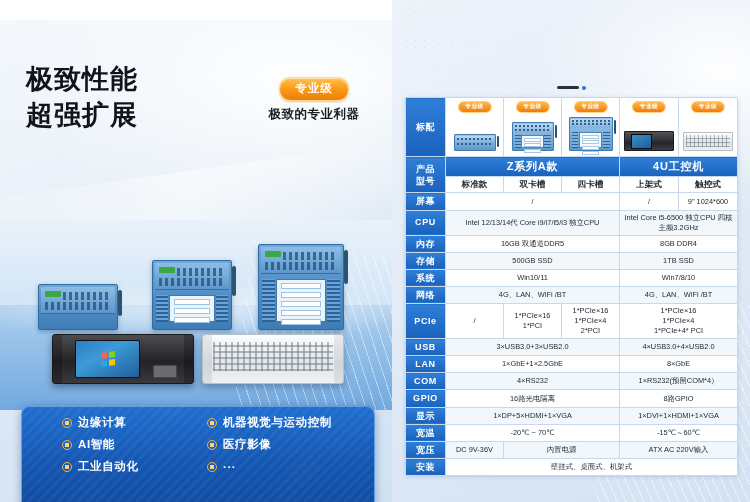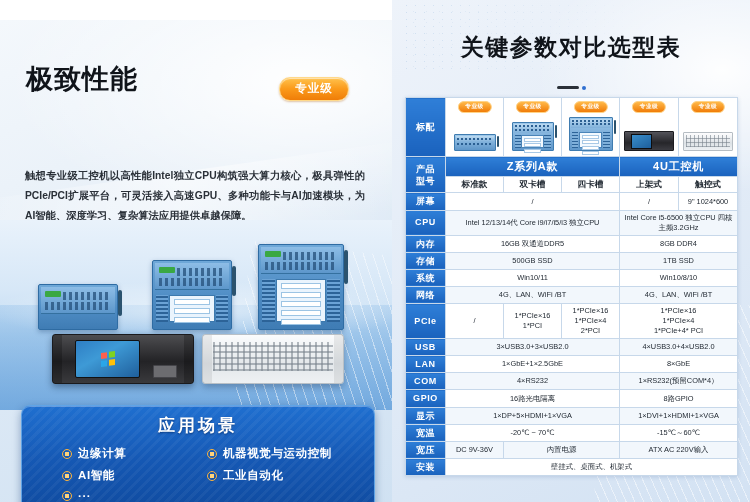--- a/index.html
+++ b/index.html
@@ -177,27 +177,28 @@
 </style>
 </head>
 <body>
 
 <div class="page">
 
   <div class="left">
 
     <div class="headline">
       <div>极致性能</div>
+      <div>超强扩展</div>
     </div>
 
     <div class="badge-wrap">
       <div class="pro-badge">专业级</div>
+      <div class="badge-sub">极致的专业利器</div>
     </div>
 
-    <div class="desc">触想专业级工控机以高性能Intel独立CPU构筑强大算力核心，极具弹性的PCIe/PCI扩展平台，可灵活接入高速GPU、多种功能卡与AI加速模块，为AI智能、深度学习、复杂算法应用提供卓越保障。</div>
 
     <div class="stage">
       <div class="wave"></div>
       <div class="ray"></div>
 
       <div class="box" style="left:38px;top:64px;width:78px;height:44px;">
         <div class="panelface">
           <span class="greenblk"></span>
           <span class="ports" style="left:22px;"></span>
           <span class="ports b"></span>
@@ -250,51 +251,53 @@
 
       <div class="rack light" style="position:absolute;left:202px;top:114px;width:140px;height:48px;">
         <span class="earL" style="background:rgba(0,0,0,.07);"></span>
         <span class="earR" style="background:rgba(0,0,0,.07);"></span>
         <span class="perf"></span>
       </div>
 
     </div>
 
     <div class="scen">
-      <div class="scen-title">应用场景</div>
       <div class="scen-grid">
         <div class="scen-item">
           <span class="dot"></span>
           <span>边缘计算</span>
         </div>
         <div class="scen-item">
           <span class="dot"></span>
           <span>机器视觉与运动控制</span>
         </div>
         <div class="scen-item">
           <span class="dot"></span>
           <span>AI智能</span>
         </div>
         <div class="scen-item">
           <span class="dot"></span>
+          <span>医疗影像</span>
+        </div>
+        <div class="scen-item">
+          <span class="dot"></span>
           <span>工业自动化</span>
         </div>
         <div class="scen-item">
           <span class="dot"></span>
           <span>···</span>
         </div>
       </div>
     </div>
   </div>
 
   <div class="right">
     <div class="dots"></div>
     <div class="rdiag"></div>
 
-    <div class="rtitle">关键参数对比选型表</div>
     <div class="rdash"><span></span><i></i></div>
 
     <table class="spec">
       <colgroup>
         <col style="width:40px">
           <col style="width:58px">
           <col style="width:58px">
           <col style="width:58px">
           <col style="width:59px">
           <col style="width:59px">
@@ -428,21 +431,21 @@
             <td colspan="2" class="tint">
               <div>1TB SSD</div>
             </td>
           </tr>
           <tr>
             <td class="rowhead">系统</td>
             <td colspan="3">
               <div>Win10/11</div>
             </td>
             <td colspan="2">
-              <div>Win10/8/10</div>
+              <div>Win7/8/10</div>
             </td>
           </tr>
           <tr>
             <td class="rowhead">网络</td>
             <td colspan="3" class="tint">
               <div>4G、LAN、WiFi /BT</div>
             </td>
             <td colspan="2" class="tint">
               <div>4G、LAN、WiFi /BT</div>
             </td>

